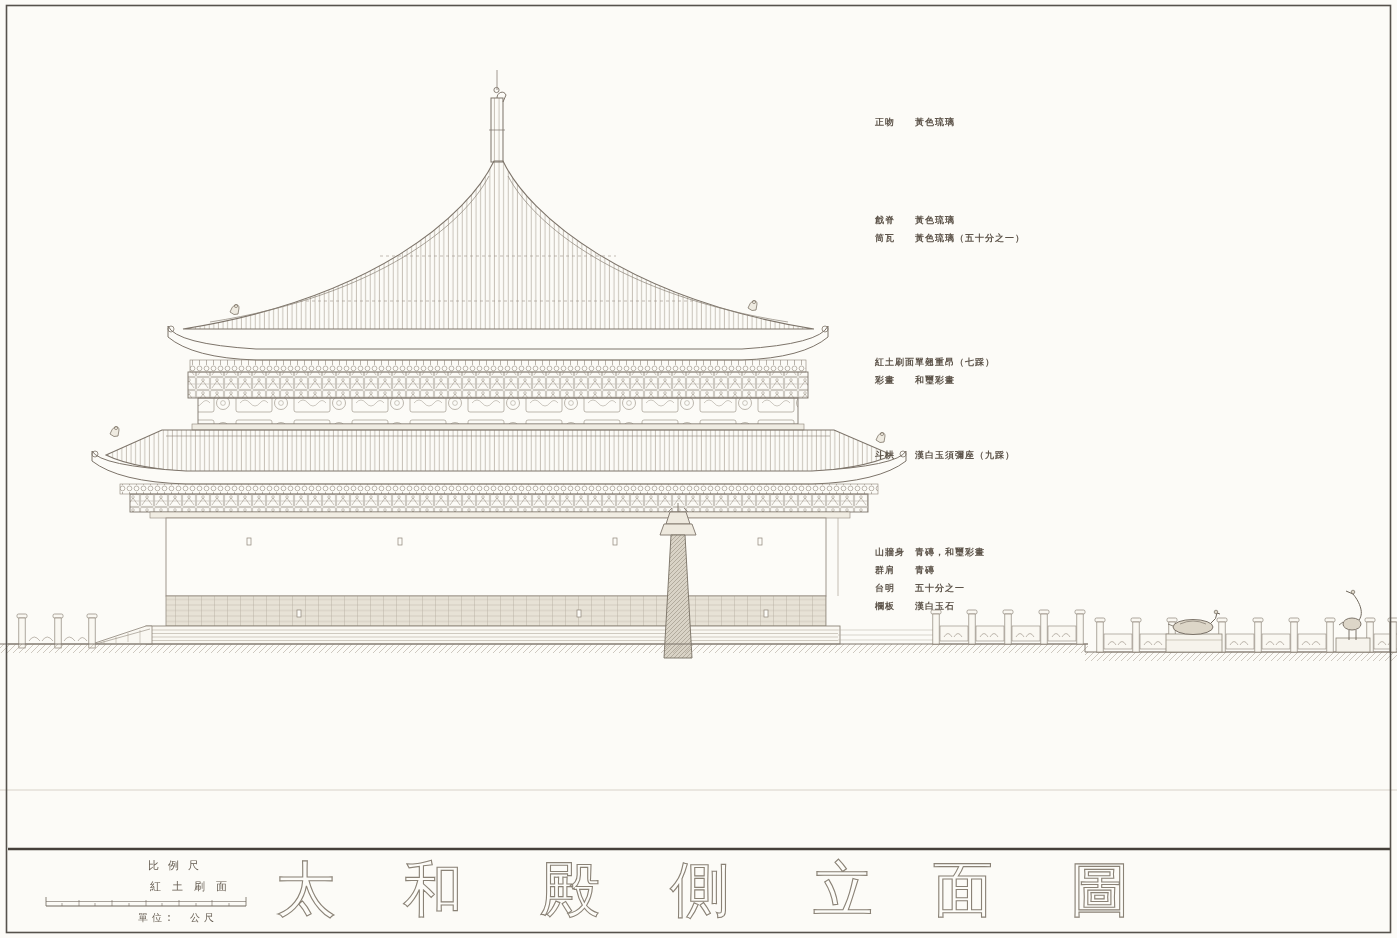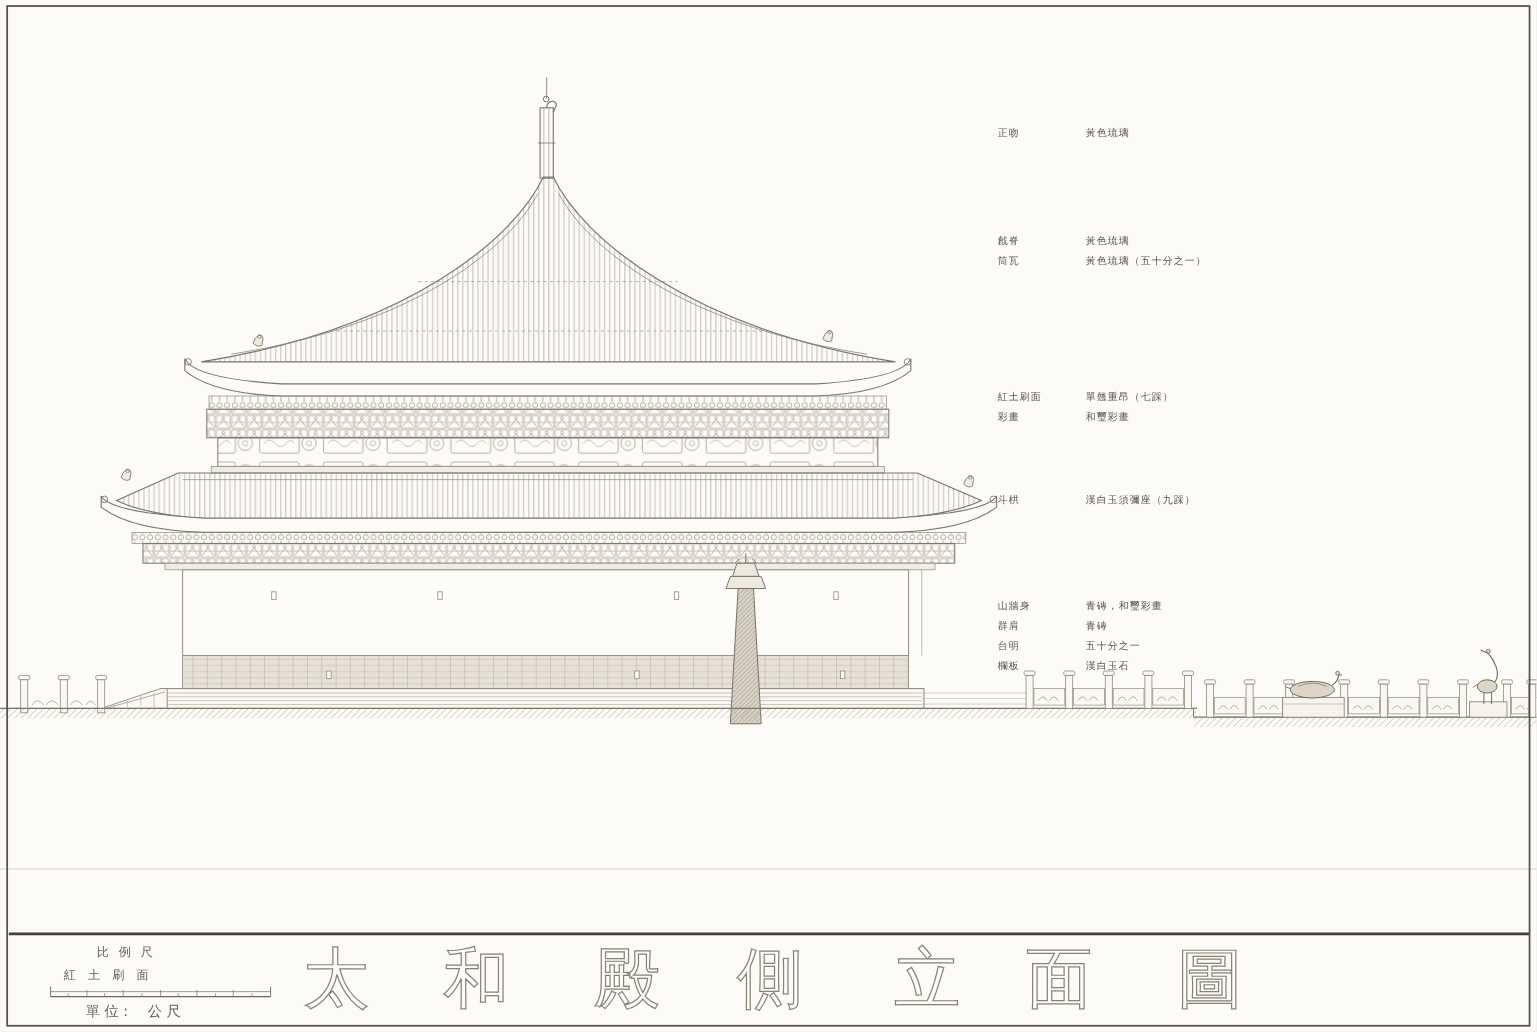--- a/index.html
+++ b/index.html
@@ -1,26 +1,26 @@
 <!DOCTYPE html>
 <html><head>
 <meta charset="utf-8">
 <style>
   html,body{margin:0;padding:0;background:#e8e6e0;}
   #page{position:relative;width:1397px;height:938px;background:#fcfbf7;overflow:hidden;
         font-family:"DejaVu Sans","Liberation Sans",sans-serif;}
   svg{position:absolute;left:0;top:0;}
-  .anno{position:absolute;left:907px;display:flex;font-size:9px;color:#5d544a;
-        letter-spacing:1px;white-space:nowrap;line-height:12px;}
+  .anno{position:absolute;left:875px;display:flex;font-size:9px;color:#5d544a;
+        letter-spacing:1px;white-space:nowrap;line-height:12px;font-weight:bold;}
   .anno .al{display:inline-block;min-width:40px;}
-  .anno .av{display:inline-block;margin-left:40px;}
-  .scale-line{position:absolute;color:#655c51;text-align:left;white-space:nowrap;}
+  .anno .av{display:inline-block;}
+  .scale-line{position:absolute;color:#655c51;text-align:right;white-space:nowrap;font-family:Liberation Mono, monospace;}
   #scale-title{top:858px;left:88px;width:120px;font-size:11px;letter-spacing:9px;}
   #scale-ratio{top:879px;left:58px;width:180px;font-size:11px;letter-spacing:11px;}
-  #scale-unit{top:911px;left:78px;width:140px;font-size:13px;letter-spacing:4px;}
+  #scale-unit{top:911px;left:78px;width:140px;font-size:10px;letter-spacing:4px;}
   #scale-unit .gap{display:inline-block;width:14px;}
   #watermark{position:absolute;left:1044px;top:874px;font-size:39px;font-weight:700;
      color:#1e1e1e;letter-spacing:0px;white-space:nowrap;z-index:5;
      text-shadow:-2px -2px 0 #fff,2px -2px 0 #fff,-2px 2px 0 #fff,2px 2px 0 #fff,
                  0 -2px 0 #fff,0 2px 0 #fff,-2px 0 0 #fff,2px 0 0 #fff;}
 </style>
 </head>
 <body>
 
 <div id="page">

